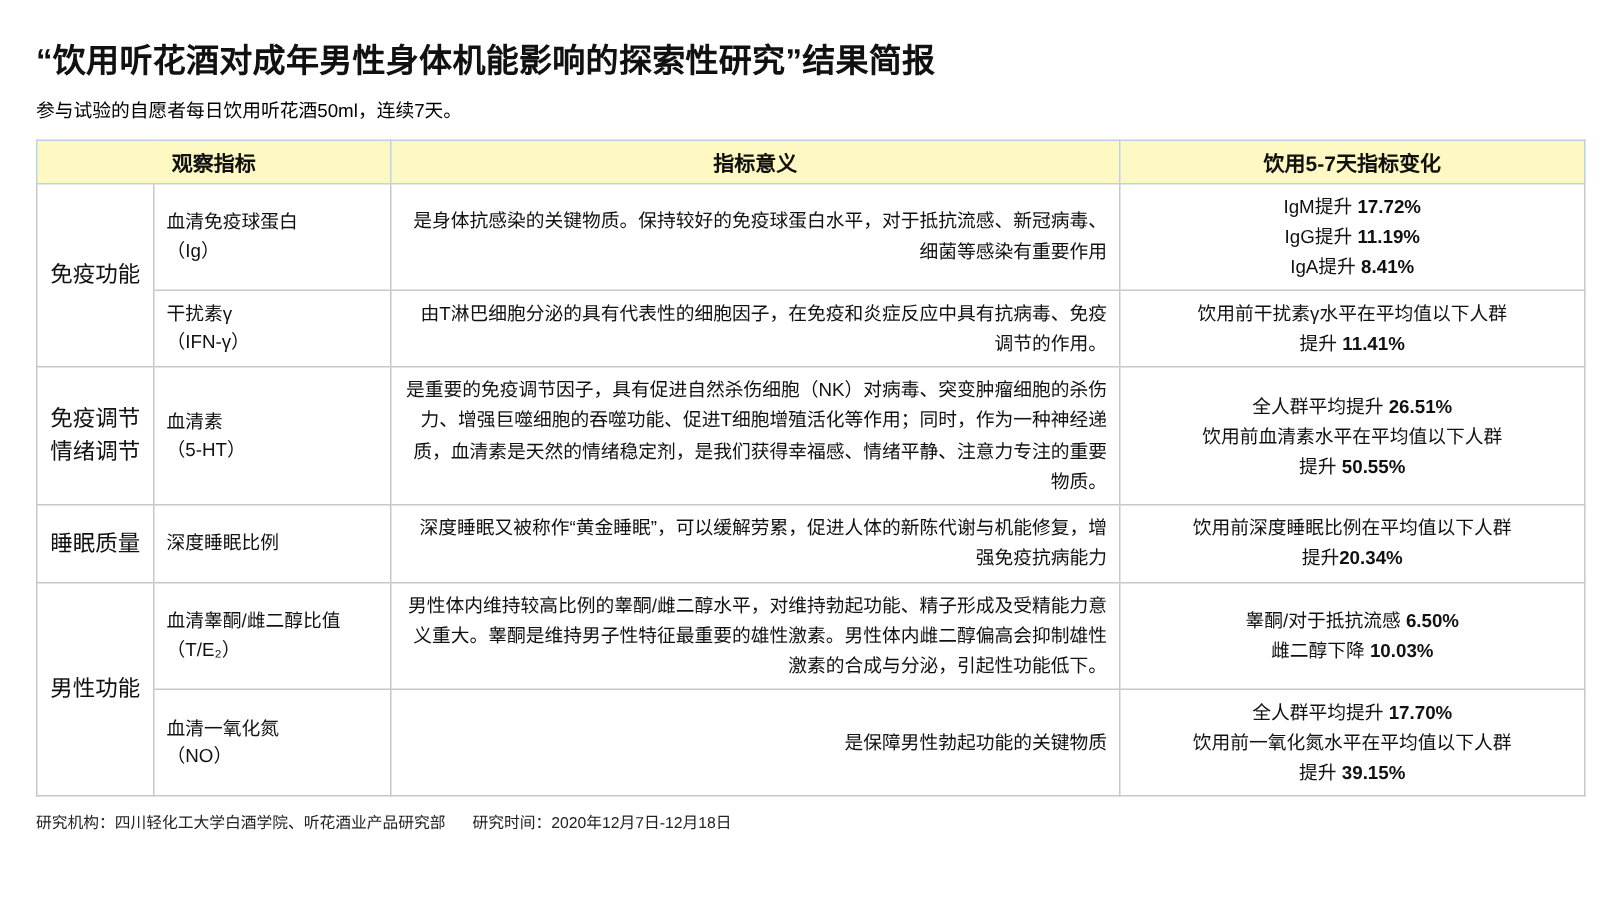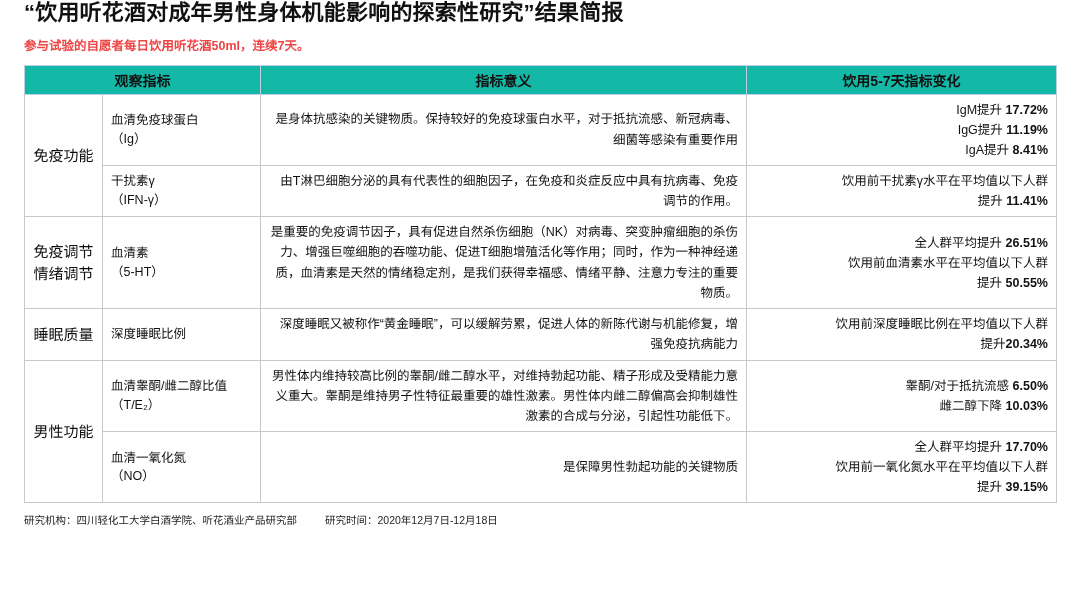--- a/index.html
+++ b/index.html
@@ -17,34 +17,35 @@
   }
   .page {
     position: relative;
     width: 1080px;
     height: 608px;
     box-sizing: border-box;
     padding: 0 24px;
   }
   .title {
     margin: 0;
+    padding-top: 28px;
     font-size: 22px;
     font-weight: bold;
     letter-spacing: 0.2px;
     color: #111111;
     line-height: 1.2;
     white-space: nowrap;
   }
   .subtitle {
     margin: 0;
     padding-top: 12px;
     padding-bottom: 10px;
     font-size: 12.5px;
-    font-weight: bold;
-    color: #ef4444;
+    font-weight: normal;
+    color: #000000;
     line-height: 1.3;
   }
   table.report {
     border-collapse: collapse;
     table-layout: fixed;
     width: 1032px;
     font-size: 12.5px;
     color: #111111;
   }
   table.report col.c-group  { width: 78px; }
@@ -53,21 +54,21 @@
   table.report col.c-change { width: 310px; }
 
   table.report th,
   table.report td {
     border: 1px solid #c8c8c8;
     vertical-align: middle;
     padding: 5px 8px;
     box-sizing: border-box;
   }
   table.report thead th {
-    background: #14b8a6;
+    background: #fef9c3;
     text-align: center;
     font-weight: bold;
     font-size: 14px;
     height: 26px;
     padding: 4px 6px;
     color: #111111;
     border-color: #bcd2e2;
   }
   td.group {
     text-align: center;
@@ -82,34 +83,34 @@
     white-space: pre-line;
   }
   td.meaning {
     text-align: right;
     line-height: 1.62;
     font-size: 12.5px;
     padding-left: 10px;
     padding-right: 8px;
   }
   td.change {
-    text-align: right;
+    text-align: center;
     line-height: 1.6;
     font-size: 12.5px;
     padding-left: 6px;
     padding-right: 6px;
   }
   td.change b { font-weight: bold; }
 
   .footer {
     padding-top: 9px;
     font-size: 10.5px;
     color: #222222;
     display: flex;
-    gap: 28px;
+    gap: 18px;
     align-items: flex-start;
     white-space: nowrap;
   }
   .footer .fitem { display: inline-block; }
 </style>
 </head>
 <body>
 
 <div class="page">
 

